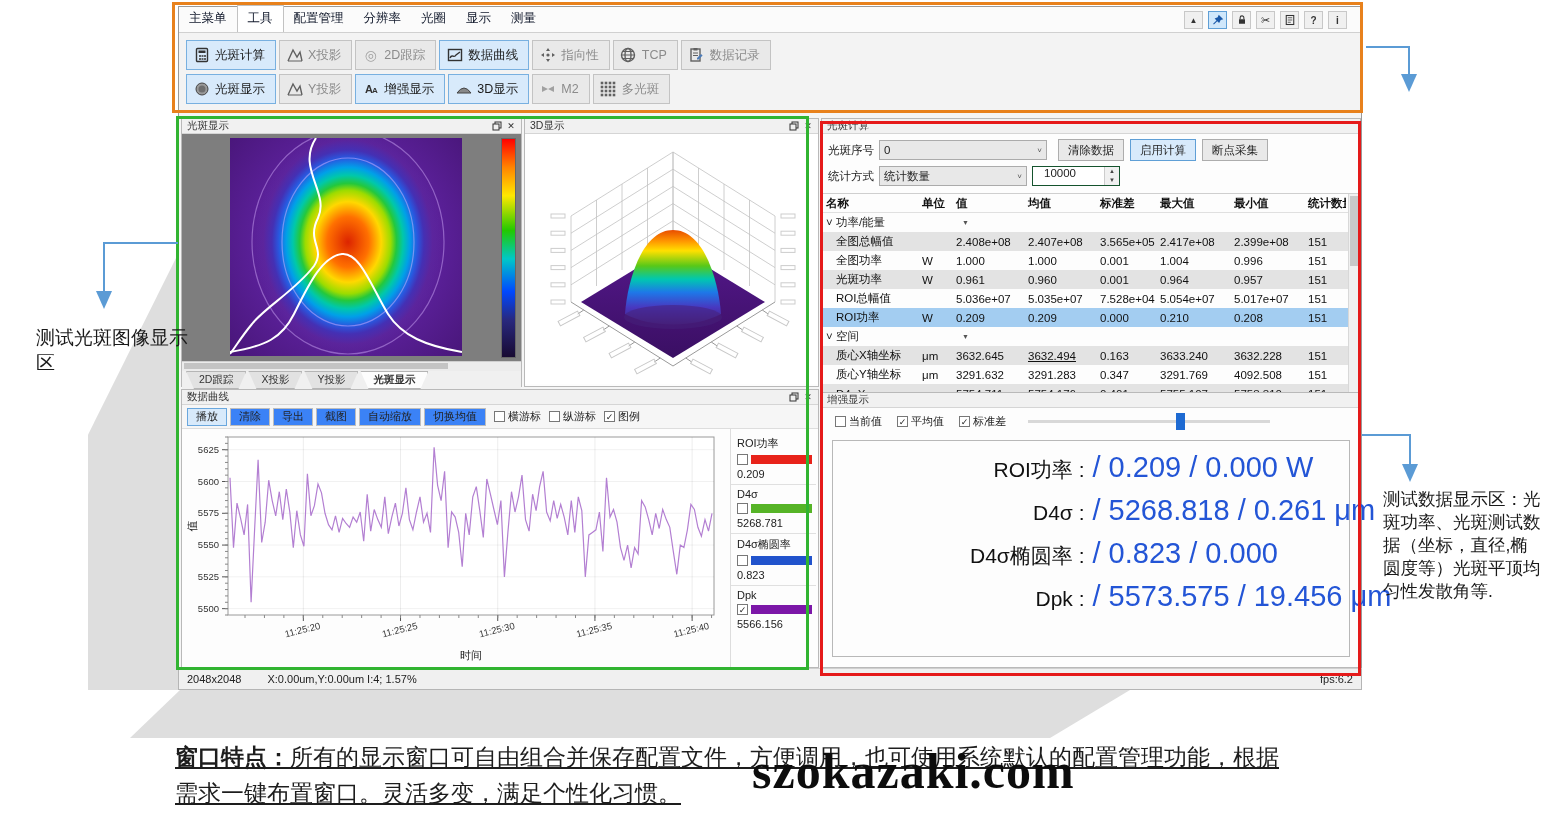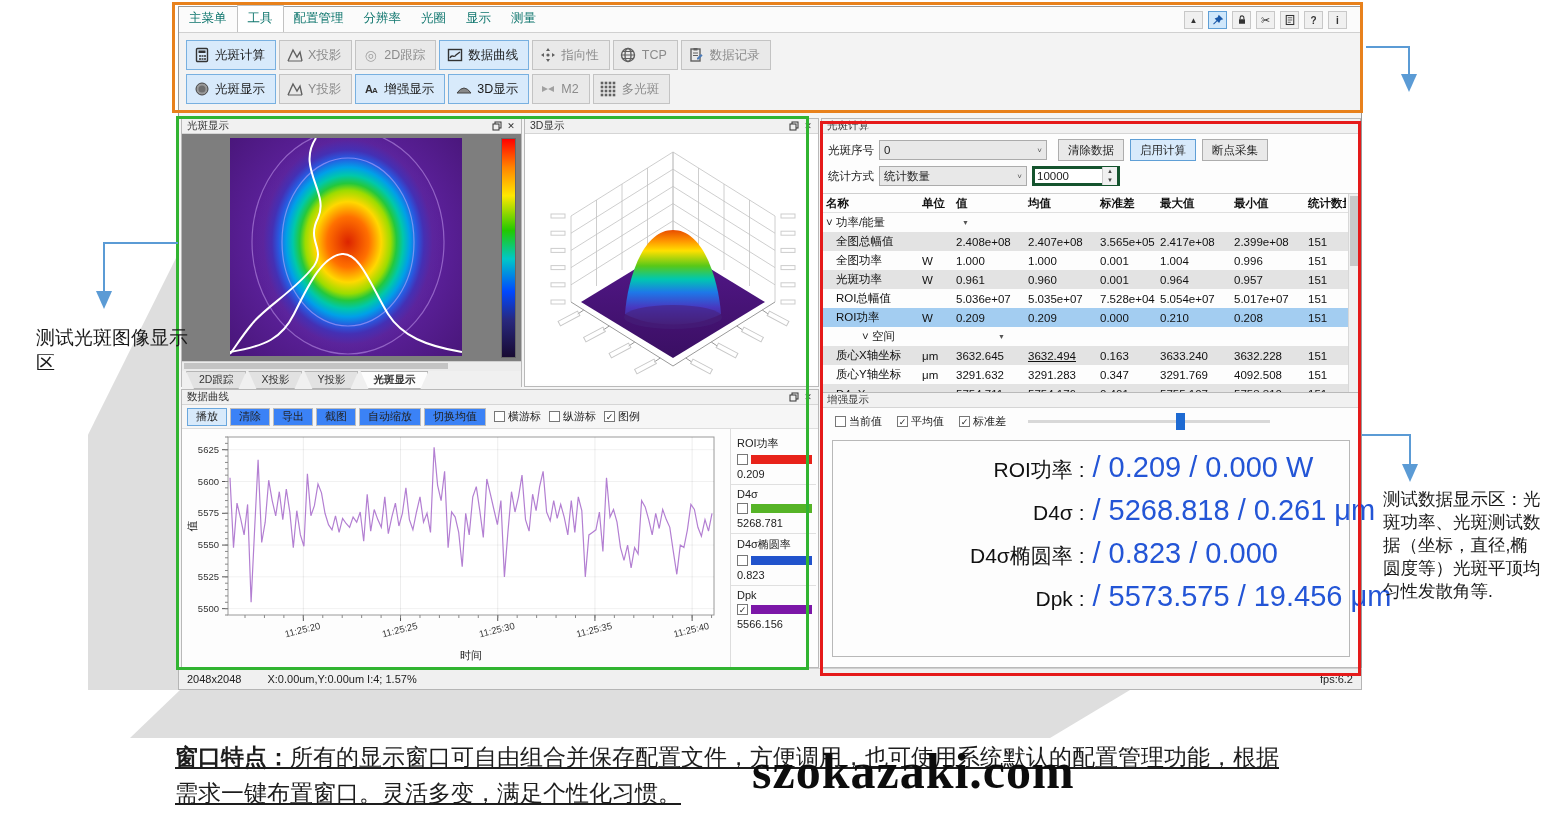--- a/index.html
+++ b/index.html
@@ -11,21 +11,21 @@
   .shadow-left{left:88px;top:250px;width:92px;height:440px;background:#dedede;
     clip-path:polygon(100% 0,100% 100%,0 100%,0 42%);}
   .shadow-bottom{left:130px;top:690px;width:1000px;height:48px;background:#dedede;
     clip-path:polygon(5% 0,100% 0,92% 100%,0 100%);}
 
   
   .app{left:178px;top:6px;width:1184px;height:684px;background:#f5f5f5;border:1px solid #9a9a9a;box-sizing:border-box;}
 
   
   .menubar{left:179px;top:7px;width:1182px;height:26px;display:flex;align-items:flex-end;background:#fbfbfb;border-bottom:1px solid #d0d0d0;box-sizing:border-box;}
-  .menu-item{font-size:12.5px;color:#0f766e;padding:4px 10px 5px 10px;cursor:default;}
+  .menu-item{font-size:12.5px;color:#0f172a;padding:4px 10px 5px 10px;cursor:default;}
   .menu-item.active{background:#fff;border:1px solid #c2c2c2;border-bottom:none;}
   .win-btns{margin-left:auto;display:flex;gap:5px;align-items:center;padding:0 14px 3px 0;}
   .win-btn{width:19px;height:18px;border:1px solid #c8c8c8;background:#f0f0f0;display:flex;align-items:center;justify-content:center;font-size:10px;color:#333;box-sizing:border-box;}
   .win-btn.active{background:#cfe7fb;border-color:#5f9fd6;}
   .win-btn svg{width:12px;height:12px;}
 
   
   .toolbar{left:179px;top:33px;width:1182px;height:80px;background:#f3f3f3;border-bottom:1px solid #c9c9c9;box-sizing:border-box;}
   .tb-row{position:absolute;left:7px;display:flex;gap:3px;}
   .tb-btn{height:30px;padding:0 10px 0 6px;border:1px solid #c3c3c3;background:#e9e9e9;display:flex;align-items:center;gap:5px;font-size:12.5px;color:#444;box-sizing:border-box;}
@@ -75,21 +75,21 @@
   .lg-bar{height:9px;flex:1;}
   .lg-val{font-size:11px;color:#222;margin:3px 0 4px 0;}
   .lg-sep{border-top:1px solid #e0e0e0;margin:2px -4px 2px -6px;}
 
   
   .calc-controls{padding:5px 6px 2px 6px;}
   .ctl-row{display:flex;align-items:center;gap:5px;margin-bottom:5px;}
   .ctl-label{font-size:11.5px;color:#222;}
   .combo{height:20px;border:1px solid #ababab;background:#e8e8e8;display:flex;align-items:center;font-size:11.5px;color:#222;padding:0 4px;box-sizing:border-box;}
   .combo .car{margin-left:auto;font-size:8px;color:#555;padding-left:6px;}
-  .spin{height:20px;width:88px;border:3px solid #14532d;background:#fff;display:flex;align-items:center;font-size:11.5px;color:#222;padding:0 0 0 2px;box-sizing:border-box;}
+  .spin{height:20px;width:88px;border:1px solid #14532d;background:#fff;display:flex;align-items:flex-start;font-size:11.5px;color:#222;padding:0 0 0 11px;box-sizing:border-box;}
   .spin .arrows{margin-left:auto;display:flex;flex-direction:column;width:14px;border-left:1px solid #ccc;}
   .spin .arrows div{font-size:6px;line-height:9px;text-align:center;color:#444;background:#f0f0f0;}
   .btn{height:22px;padding:0 9px;border:1px solid #adadad;background:#e9e9e9;font-size:11.5px;color:#222;display:flex;align-items:center;box-sizing:border-box;}
   .btn.primary{background:#d8eafb;border-color:#5f9fd6;}
   .tablewrap{position:relative;overflow:hidden;border-top:1px solid #cfcfcf;}
   .trow{display:flex;height:19px;align-items:center;font-size:11.5px;color:#111;}
   .trow.header{height:18px;font-weight:bold;background:#fdfdfd;border-bottom:1px solid #e0e0e0;}
   .trow.shaded{background:#e3e3e3;}
   .trow.selected{background:#a3cdf1;}
   .trow.group{background:#fdfdfd;color:#222;}
@@ -680,21 +680,21 @@
           <div class="tcell" style="width: 96px; padding-left: 14px;">ROI功率</div>
           <div class="tcell" style="width: 34px;">W</div>
           <div class="tcell" style="width: 72px;">0.209</div>
           <div class="tcell" style="width: 72px;">0.209</div>
           <div class="tcell" style="width: 60px;">0.000</div>
           <div class="tcell" style="width: 74px;">0.210</div>
           <div class="tcell" style="width: 74px;">0.208</div>
           <div class="tcell" style="width: 42px;">151</div>
         </div>
         <div class="trow group">
-          <div class="tcell" style="width:140px;margin-left:36px;">˅ 空间</div>
+          <div class="tcell" style="width:140px;">˅ 空间</div>
           <div style="font-size:7px;color:#555;">▼</div>
         </div>
         <div class="trow shaded">
           <div class="tcell" style="width: 96px; padding-left: 14px;">质心X轴坐标</div>
           <div class="tcell" style="width: 34px;">μm</div>
           <div class="tcell" style="width: 72px;">3632.645</div>
           <div class="tcell" style="width: 72px; text-decoration: underline;">3632.494</div>
           <div class="tcell" style="width: 60px;">0.163</div>
           <div class="tcell" style="width: 74px;">3633.240</div>
           <div class="tcell" style="width: 74px;">3632.228</div>

